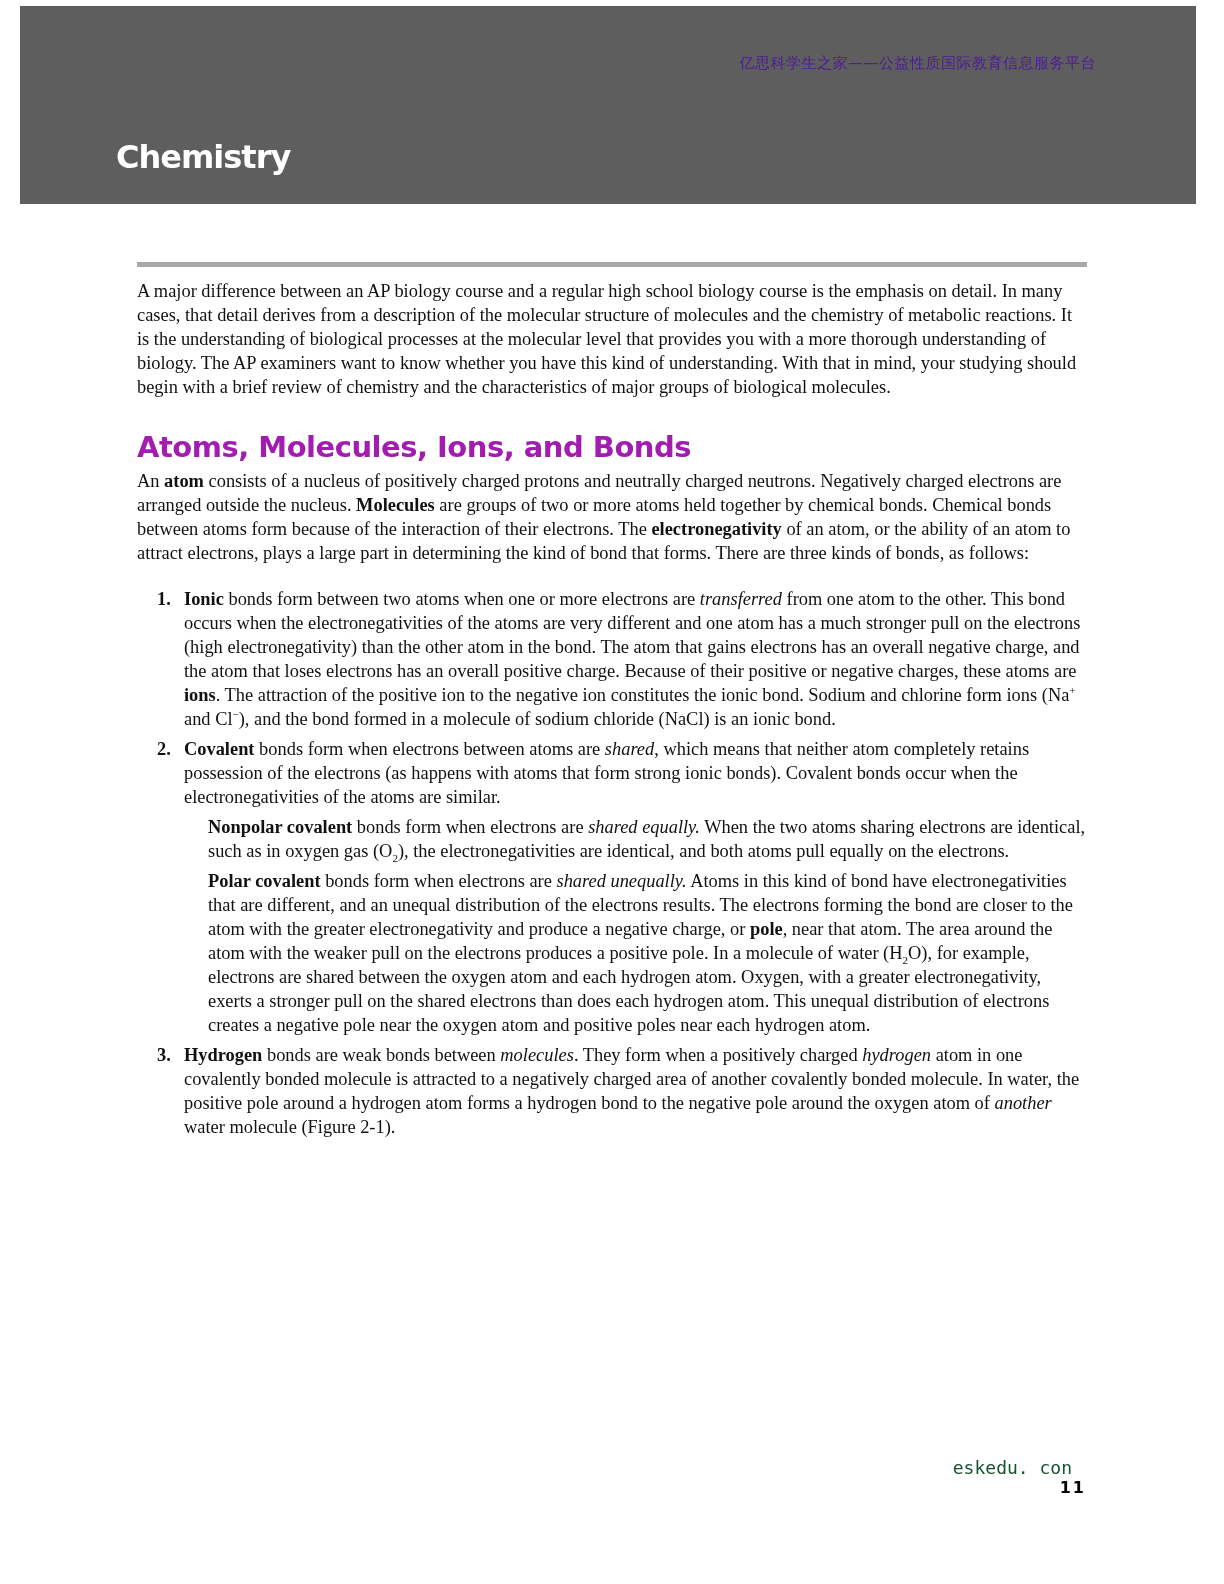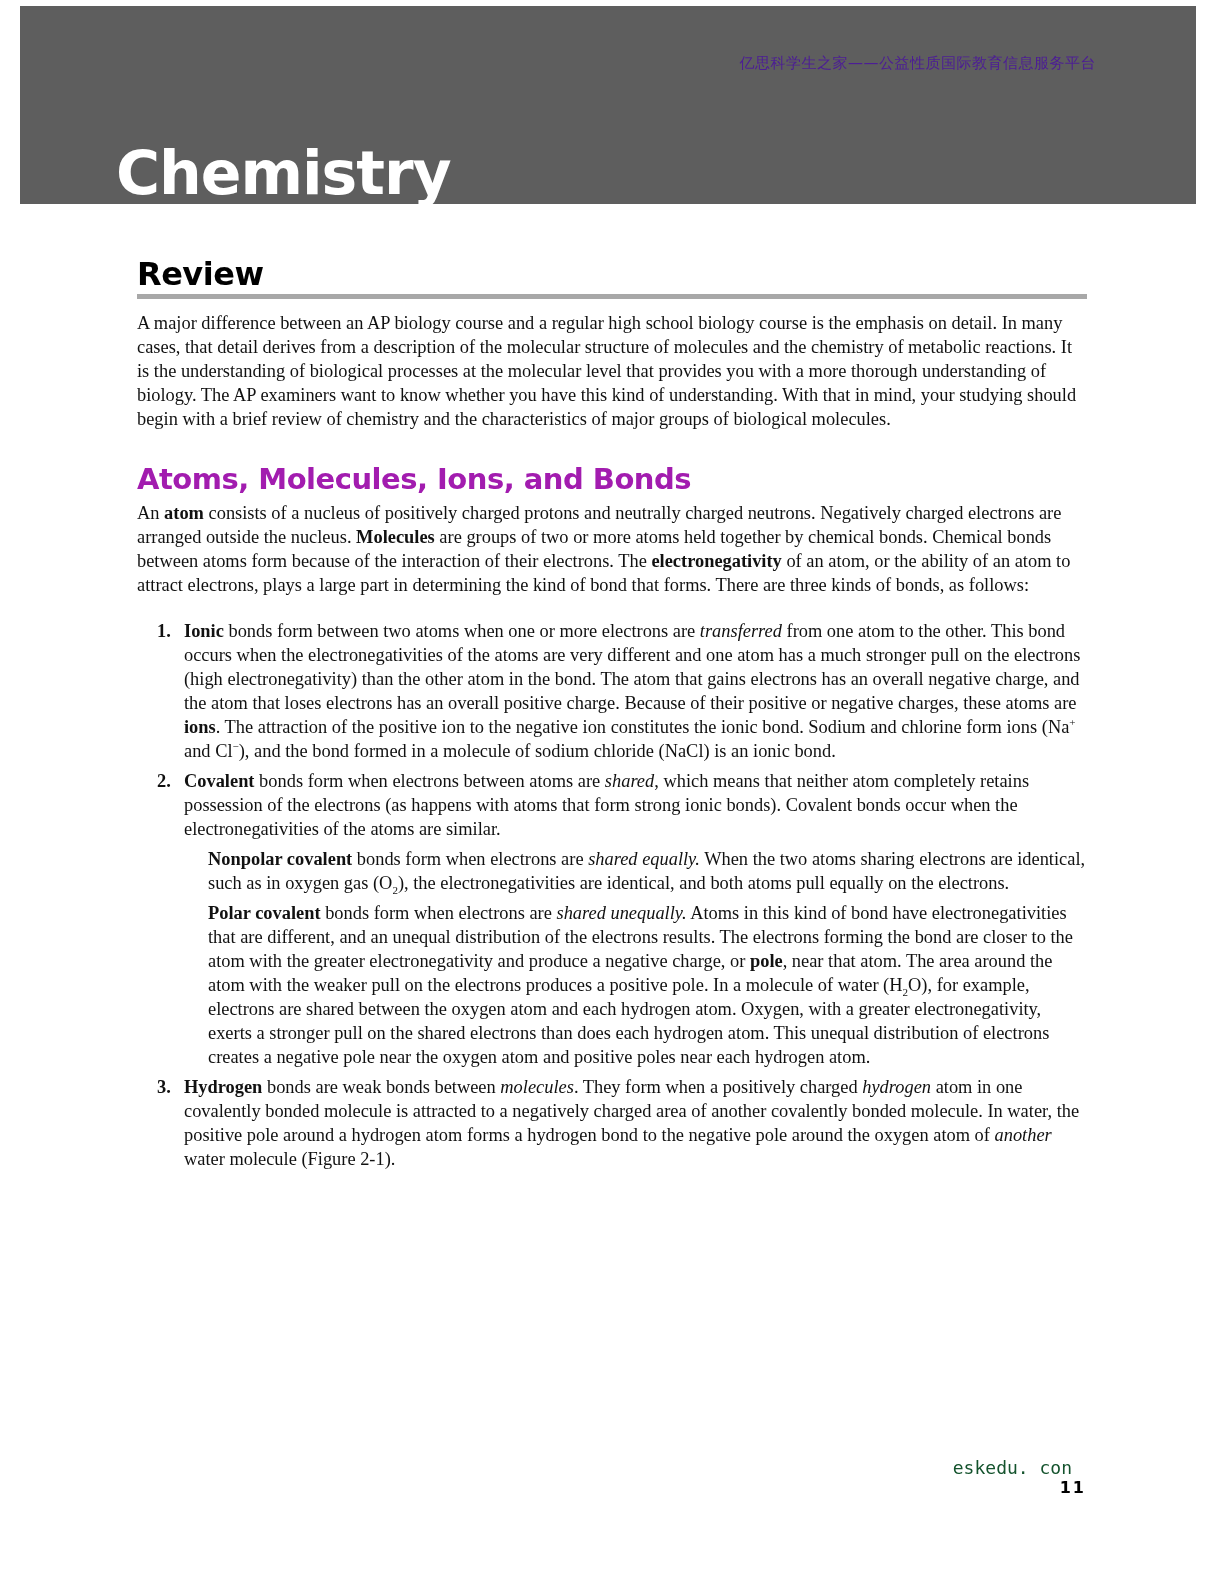--- a/index.html
+++ b/index.html
@@ -8,21 +8,21 @@
       position: absolute; left: 20px; top: 6px; width: 1176px; height: 198px;
       background: #5e5e5e;
     }
     .watermark {
       position: absolute; right: 128px; top: 54px;
       font-family: "DejaVu Sans", sans-serif; font-size: 15px; color: #4c1d95;
       letter-spacing: 0.5px;
     }
     .chapter-title {
       position: absolute; left: 116px; top: 138px;
-      font-family: "DejaVu Sans", sans-serif; font-weight: bold; font-size: 60px;
+      font-family: "DejaVu Sans", sans-serif; font-weight: bold; font-size: 32px;
       color: #ffffff; letter-spacing: -1px; margin: 0;
     }
     .content {
       position: absolute; left: 137px; top: 262px; width: 950px;
       font-family: "Liberation Serif", serif; font-size: 18.4px; line-height: 24px; color: #111;
     }
     h2.section {
       font-family: "DejaVu Sans", sans-serif; font-weight: bold; font-size: 32px;
       margin: 0; padding-bottom: 8px; letter-spacing: -0.5px; color: #000;
     }
@@ -50,21 +50,20 @@
   </style>
 </head>
 <body>
 
 <div class="header-band">
 </div>
 <div class="watermark">亿思科学生之家——公益性质国际教育信息服务平台</div>
 <h1 class="chapter-title">Chemistry</h1>
 
 <div class="content">
-  <h2 class="section">Review</h2>
   <div class="rule"></div>
   <p>A major difference between an AP biology course and a regular high school biology course is the emphasis on detail. In many cases, that detail derives from a description of the molecular structure of molecules and the chemistry of metabolic reactions. It is the understanding of biological processes at the molecular level that provides you with a more thorough understanding of biology. The AP examiners want to know whether you have this kind of understanding. With that in mind, your studying should begin with a brief review of chemistry and the characteristics of major groups of biological molecules.</p>
 
   <h3 class="subsection">Atoms, Molecules, Ions, and Bonds</h3>
   <p><span>An </span><b>atom</b><span> consists of a nucleus of positively charged protons and neutrally charged neutrons. Negatively charged electrons are arranged outside the nucleus. </span><b>Molecules</b><span> are groups of two or more atoms held together by chemical bonds. Chemical bonds between atoms form because of the interaction of their electrons. The </span><b>electronegativity</b><span> of an atom, or the ability of an atom to attract electrons, plays a large part in determining the kind of bond that forms. There are three kinds of bonds, as follows:</span></p>
 
   <ol class="bonds">
     <li>
       <span class="num">1.</span>
       <p><b>Ionic</b><span> bonds form between two atoms when one or more electrons are </span><i>transferred</i><span> from one atom to the other. This bond occurs when the electronegativities of the atoms are very different and one atom has a much stronger pull on the electrons (high electronegativity) than the other atom in the bond. The atom that gains electrons has an overall negative charge, and the atom that loses electrons has an overall positive charge. Because of their positive or negative charges, these atoms are </span><b>ions</b><span>. The attraction of the positive ion to the negative ion constitutes the ionic bond. Sodium and chlorine form ions (Na</span><sup>+</sup><span> and Cl</span><sup>−</sup><span>), and the bond formed in a molecule of sodium chloride (NaCl) is an ionic bond.</span></p>

